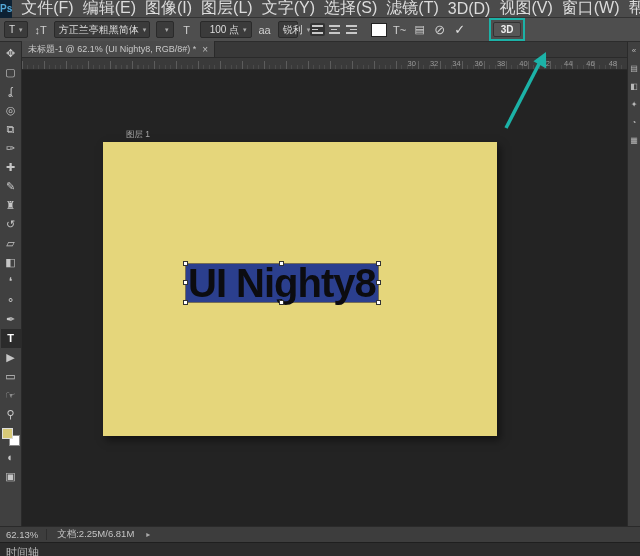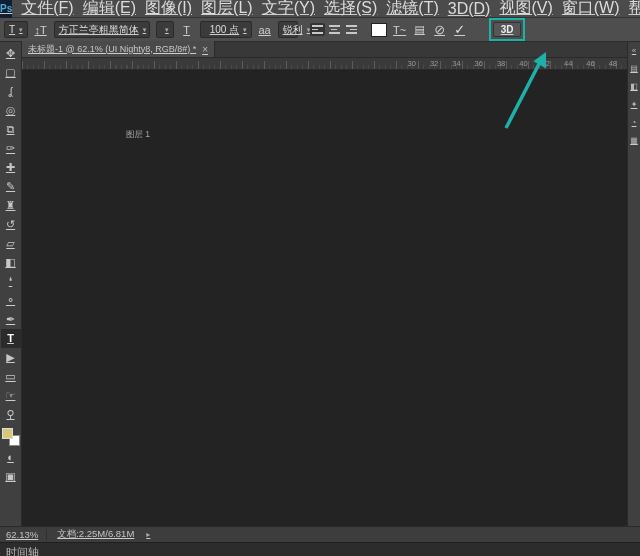--- a/index.html
+++ b/index.html
@@ -1,19 +1,19 @@
 <!DOCTYPE html>
 <html style="--canvas_bg: #e5d67b; --selection_bg: #2b3f8e; --annotation: #1cb2a7; --fg_swatch: #d6c878; --logo_bg: #0d2133; --logo_fg: #53a7d6;"><head>
 <meta charset="utf-8">
 <style>
   * { margin:0; padding:0; box-sizing:border-box; }
   html,body { background:#1a1a1a; }
   body { font-family:"Liberation Sans", sans-serif; }
   .app { position:relative; width:640px; height:556px; background:#a16207; overflow:hidden;
-         color:#ccc; user-select:none;text-decoration:underline; }
+         color:#ccc; user-select:none; }
 
   
   .menubar { height:18px; background:#4b4b4b; display:flex; align-items:center; gap:9px;
              border-bottom:1px solid #333; }
   .ps-logo { width:22px; height:18px; background:var(--logo_bg); color:var(--logo_fg);
              font-size:10px; font-weight:bold; display:flex; align-items:center; justify-content:center; }
   .menu-item { font-size:16px; color:#dcdcdc; white-space:nowrap; cursor:default;text-align:center; }
 
   
   .optionsbar { height:24px; background:#4e4e4e; border-bottom:1px solid #2c2c2c;
@@ -216,20 +216,35 @@
           <span>38</span>
           <span>40</span>
           <span>42</span>
           <span>44</span>
           <span>46</span>
           <span>48</span>
         </div>
       </div>
       <div class="canvas-wrap">
         <span class="layer-label">图层 1</span>
+        <div class="canvas">
+          <div class="text-block">
+            <span class="text-selection">
+              <span>UI Nighty8</span>
+            </span>
+            <span class="handle h-nw"></span>
+            <span class="handle h-n"></span>
+            <span class="handle h-ne"></span>
+            <span class="handle h-w"></span>
+            <span class="handle h-e"></span>
+            <span class="handle h-sw"></span>
+            <span class="handle h-s"></span>
+            <span class="handle h-se"></span>
+          </div>
+        </div>
       </div>
     </div>
 
     <div class="rightdock">
       <span>«</span>
       <span>▤</span>
       <span>◧</span>
       <span>✦</span>
       <span>◔</span>
       <span>▦</span>

